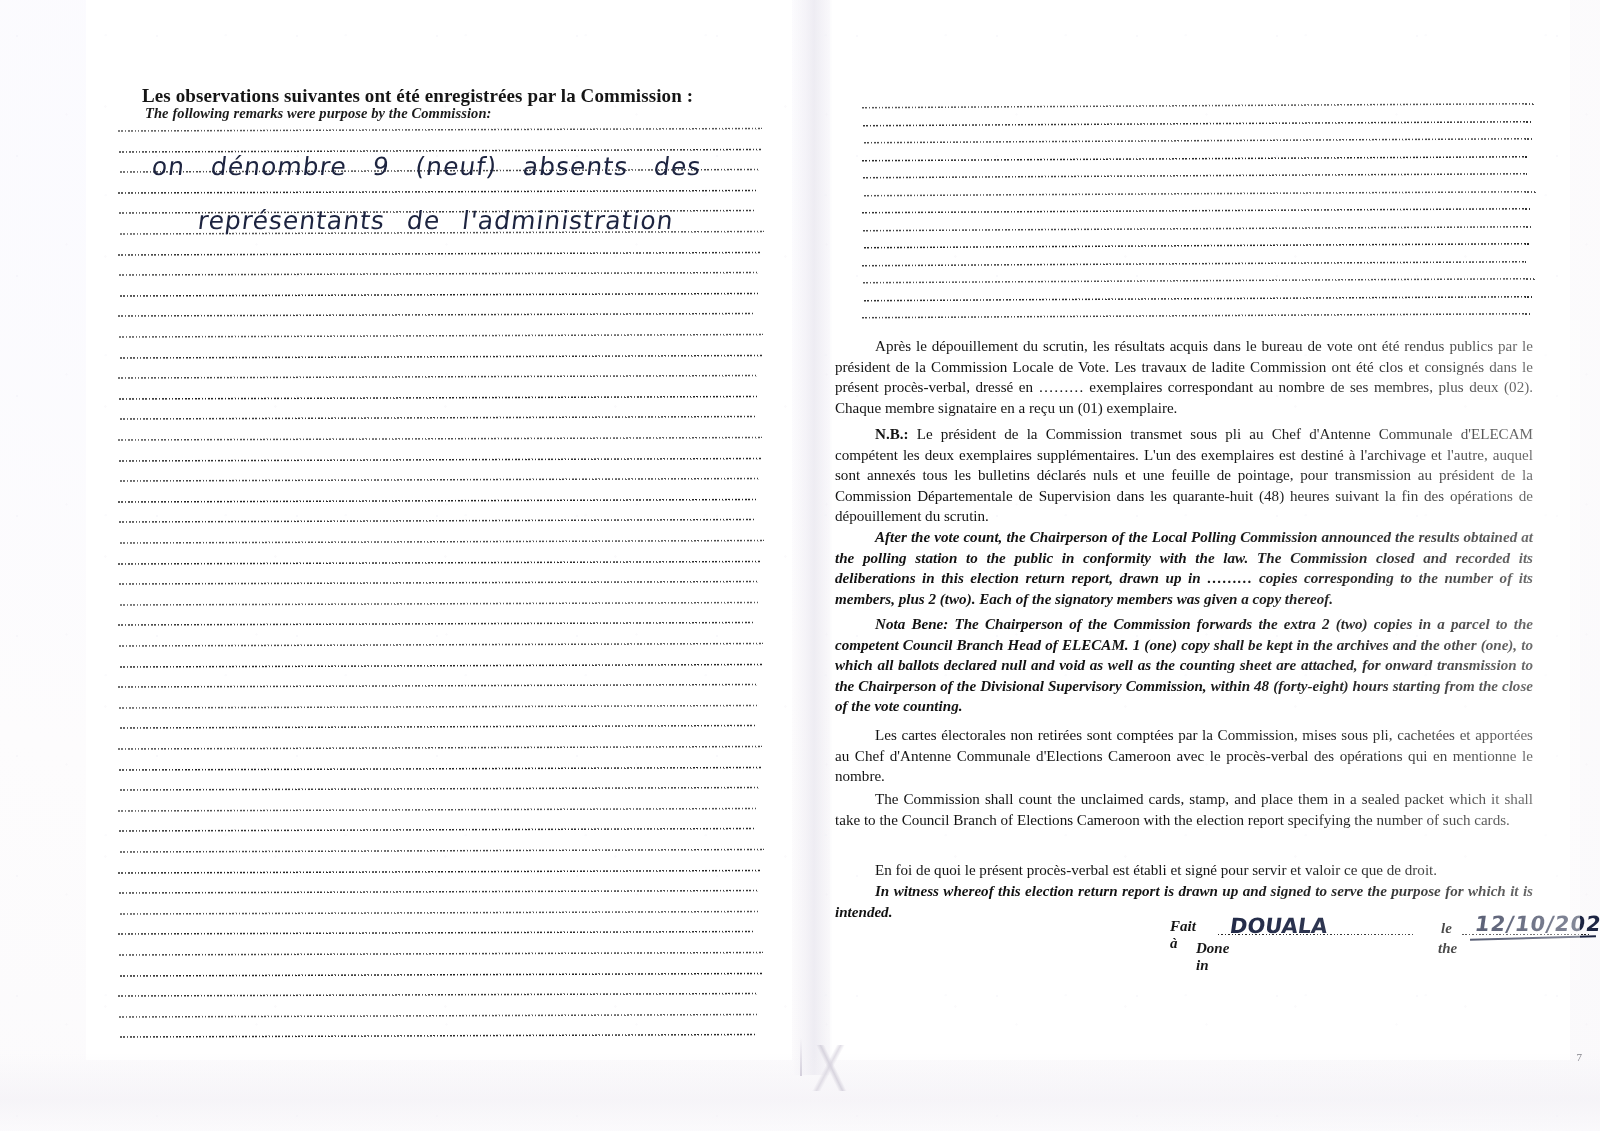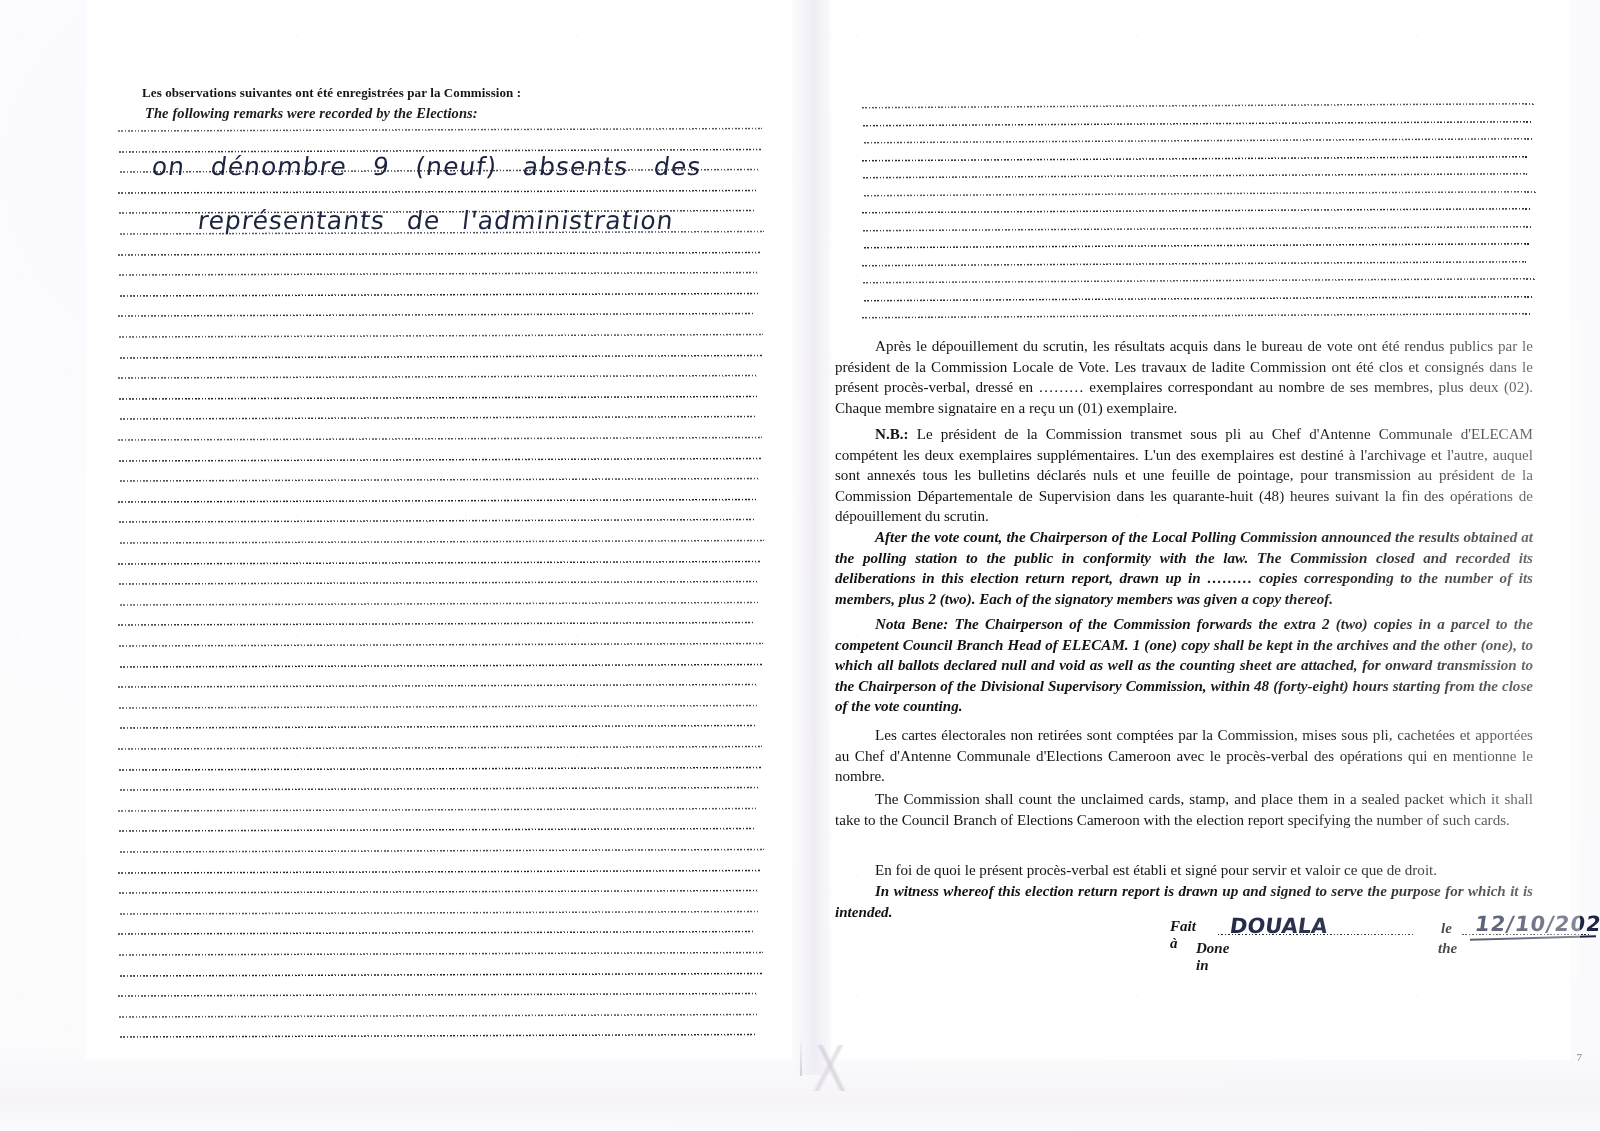--- a/index.html
+++ b/index.html
@@ -81,21 +81,21 @@
     width: 2px; height: 38px;
     background: linear-gradient(180deg, rgba(230,226,235,0), rgba(205,200,214,.85));
   }
 
   
   .hdr-fr {
     position: absolute;
     left: 142px; top: 85px;
     font-family: "Liberation Serif", serif;
     font-weight: bold;
-    font-size: 13px;
+    font-size: 19px;
     color: #151515;
     letter-spacing: .1px;
   }
   .hdr-en {
     position: absolute;
     left: 145px; top: 105px;
     font-family: "Liberation Serif", serif;
     font-weight: bold;
     font-style: italic;
     font-size: 14.5px;
@@ -218,21 +218,21 @@
 <div id="page">
 
   <div class="scan-bg"></div>
   <div class="sheet-left"></div>
   <div class="sheet-right"></div>
   <div class="gutter"></div>
   <div class="scan-noise"></div>
 
   <div>
     <div class="hdr-fr">Les observations suivantes ont été enregistrées par la Commission :</div>
-    <div class="hdr-en">The following remarks were recorded by the Elections:</div>
+    <div class="hdr-en">The following remarks were purpose by the Commission:</div>
 
     <div id="left-rules">
         <div class="rule lite" style="left: 118px; top: 128px; width: 644px; transform: rotate(-0.22deg); opacity: 0.72;"></div>
         <div class="rule lite" style="left: 119px; top: 148.6px; width: 642px; transform: rotate(-0.22deg); opacity: 0.86;"></div>
         <div class="rule lite" style="left: 120px; top: 169.2px; width: 640px; transform: rotate(-0.22deg); opacity: 0.77;"></div>
         <div class="rule lite" style="left: 118px; top: 189.8px; width: 638px; transform: rotate(-0.22deg); opacity: 0.91;"></div>
         <div class="rule lite" style="left: 119px; top: 210.4px; width: 636px; transform: rotate(-0.22deg); opacity: 0.82;"></div>
         <div class="rule lite" style="left: 120px; top: 231px; width: 644px; transform: rotate(-0.22deg); opacity: 0.73;"></div>
         <div class="rule lite" style="left: 118px; top: 251.6px; width: 642px; transform: rotate(-0.22deg); opacity: 0.87;"></div>
         <div class="rule lite" style="left: 119px; top: 272.2px; width: 640px; transform: rotate(-0.22deg); opacity: 0.78;"></div>

